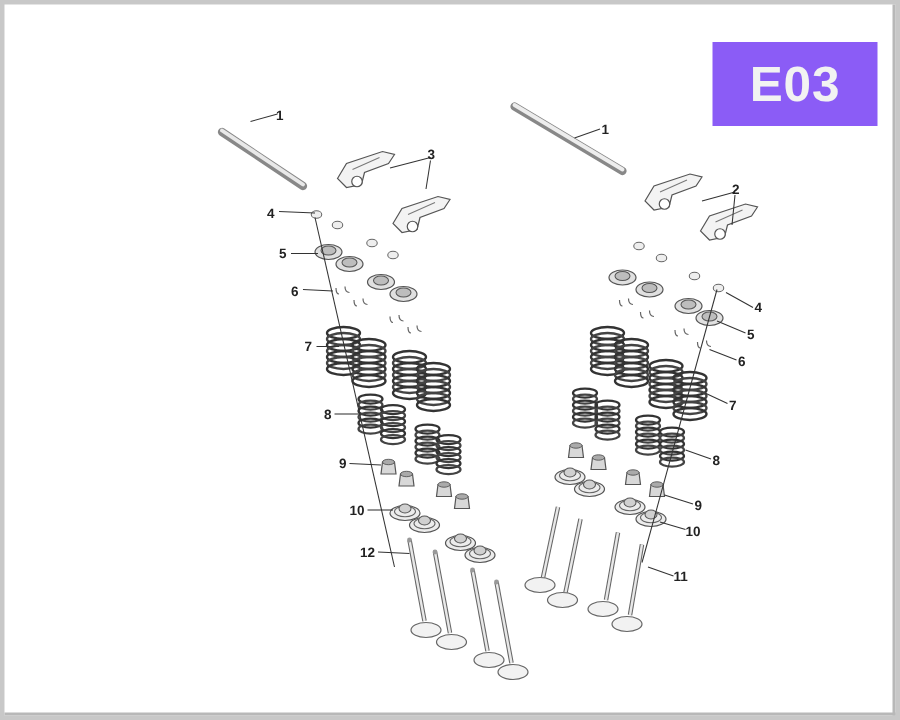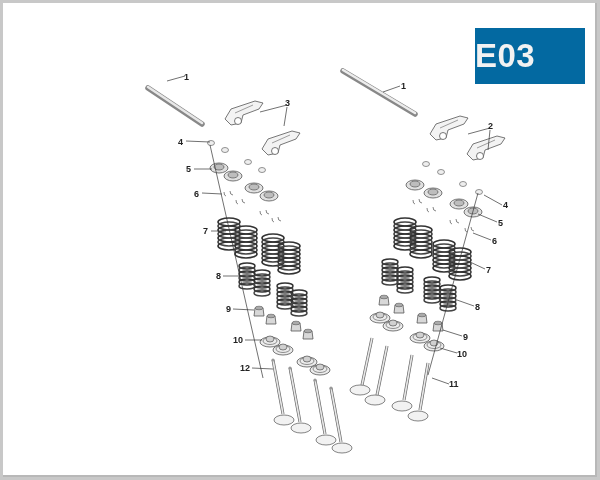--- a/index.html
+++ b/index.html
@@ -1,18 +1,18 @@
 <!DOCTYPE html>
 <html><head>
 <meta charset="utf-8">
 <style>
   html, body { margin: 0; padding: 0; background: #c8c8c8; }
   body { width: 600px; height: 480px; position: relative; overflow: hidden; font-family: "Liberation Sans", sans-serif; }
   .frame { position: absolute; left: 3px; top: 3px; width: 592px; height: 472px; background: #ffffff; border-right: 2px solid #b8b8b8; border-bottom: 2px solid #b8b8b8; }
-  .badge { position: absolute; left: 475px; top: 28px; width: 110px; height: 56px; background: #0369a1; display: flex; align-items: center; justify-content: flex-start; }
+  .badge { position: absolute; left: 475px; top: 28px; width: 110px; height: 56px; background: #8b5cf6; display: flex; align-items: center; justify-content: center; }
   .badge span { color: #f2f2f2; font-weight: bold; font-size: 33px; letter-spacing: 0.5px; font-family: "Liberation Sans", sans-serif; }
   svg.diagram { position: absolute; left: 0; top: 0; }
   .callout { font-family: "Liberation Sans", sans-serif; font-size: 9px; font-weight: bold; fill: #222; }
   .leader { stroke: #333; stroke-width: 0.7; fill: none; }
 </style>
 </head>
 <body>
 
 <div class="frame"></div>
 

